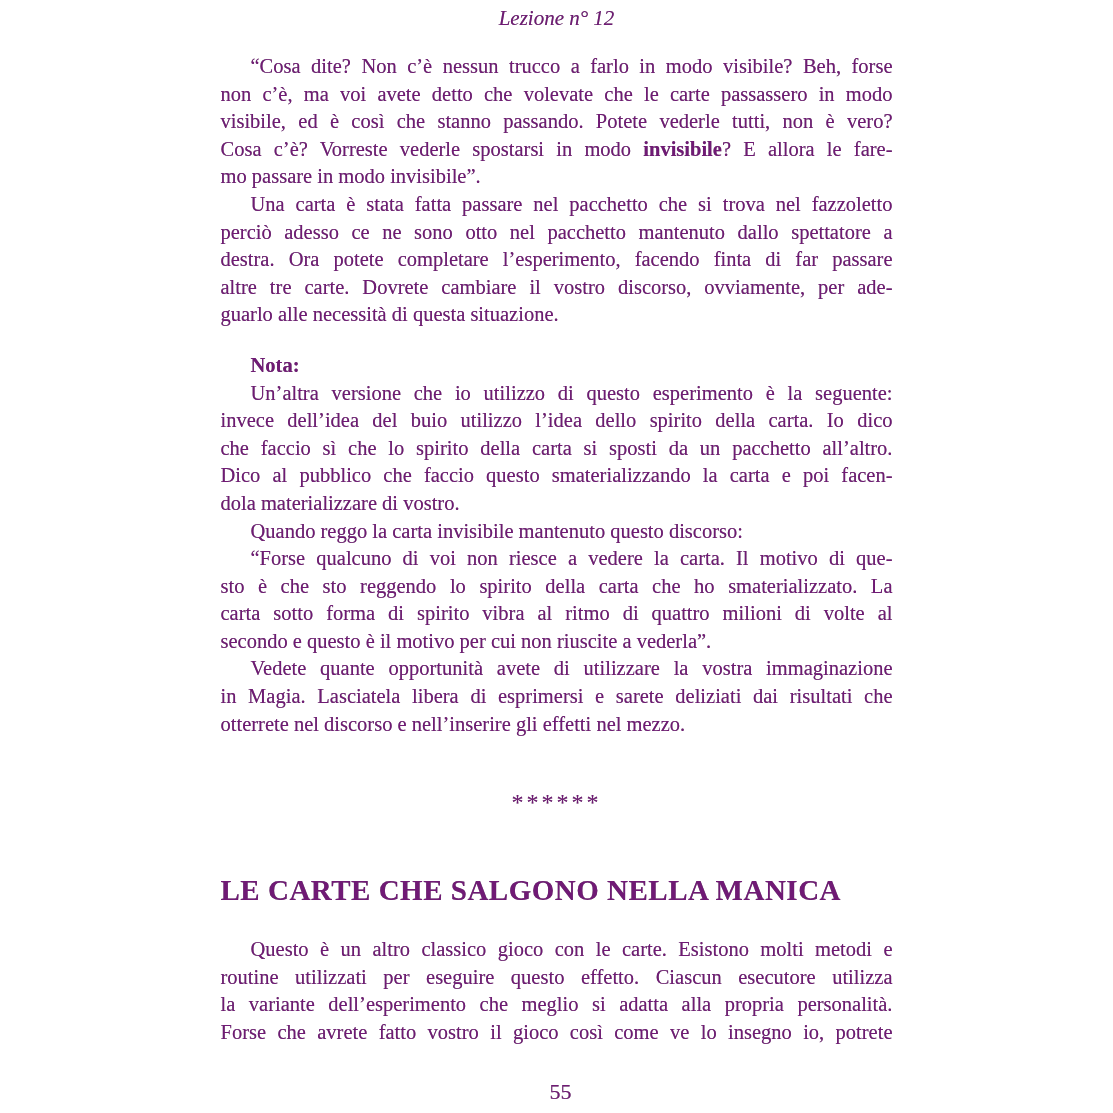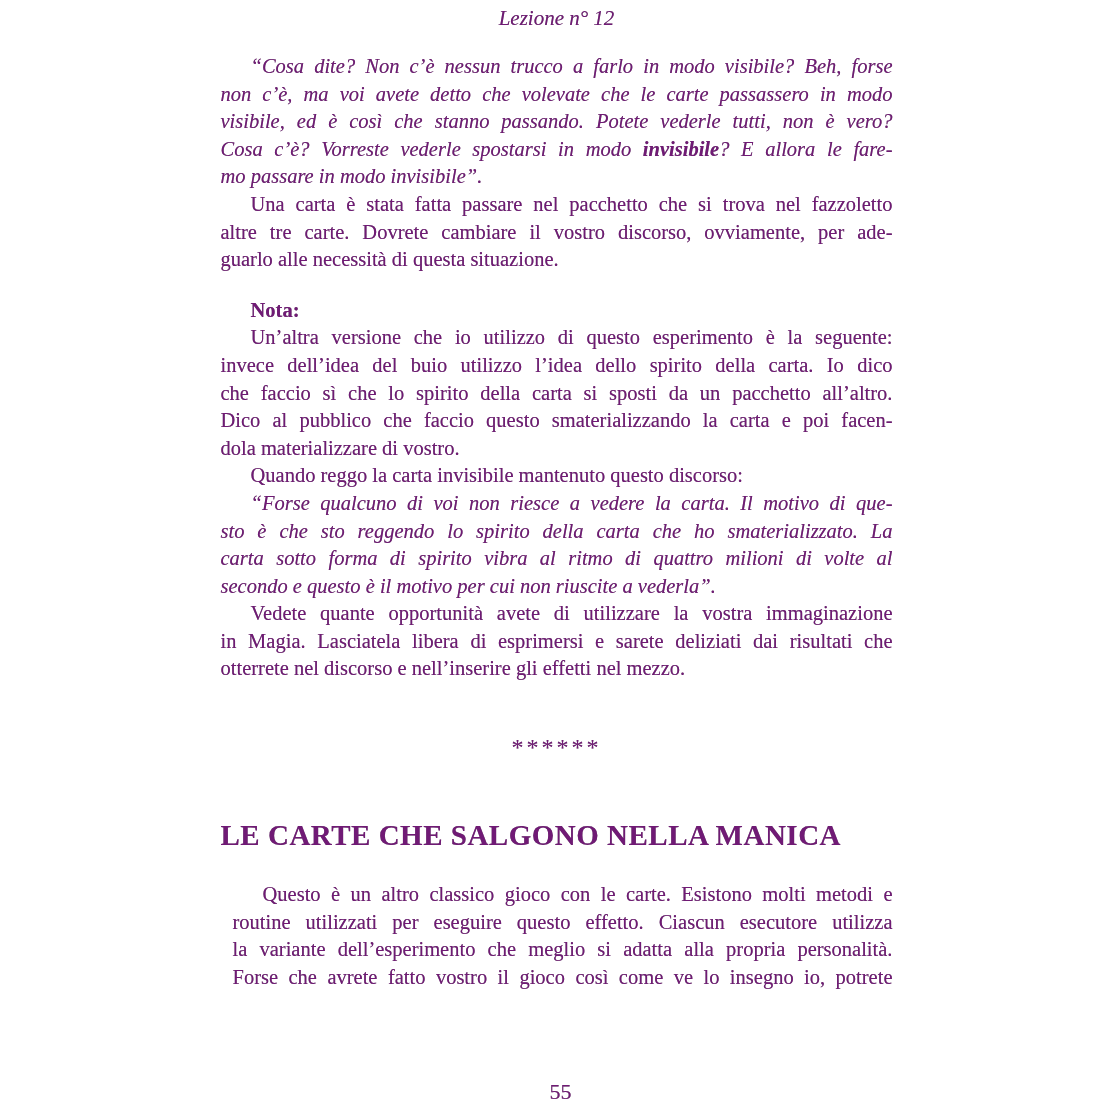--- a/index.html
+++ b/index.html
@@ -21,41 +21,41 @@
     line-height: 24px;
   }
   .content {
     width: 672px;
     margin: 0 auto;
     padding-top: 23px;
     font-size: 20.5px;
     line-height: 27.6px;
   }
   .para { margin: 0; }
-  .italic { font-style: italic; }
+  .italic { }
   .ln { text-align: justify; }
   .ln.j { text-align: justify; text-align-last: justify; }
   .ind { text-indent: 30px; }
   .nota { margin-top: 23px; font-weight: bold; }
   .separator {
     margin-top: 50px;
     text-align: center;
     font-size: 24px;
     letter-spacing: 3px;
     line-height: 28px;
   }
   .section-title {
     margin: 57px 0 0 0;
     text-align: left;
     font-weight: bold;
     font-size: 29px;
     line-height: 34px;
     letter-spacing: 0.5px;
   }
-  .p-last { margin-top: 29px; margin-left: 12px; }
+  .p-last { margin-top: 29px; }
   .page-number {
     position: absolute;
     top: 1079px;
     left: 8px;
     right: 0;
     text-align: center;
     font-size: 22px;
   }
 </style>
 </head>
@@ -70,20 +70,22 @@
     <div class="para italic">
       <div class="ln j ind">“Cosa dite? Non c’è nessun trucco a farlo in modo visibile? Beh, forse</div>
       <div class="ln j">non c’è, ma voi avete detto che volevate che le carte passassero in modo</div>
       <div class="ln j">visibile, ed è così che stanno passando. Potete vederle tutti, non è vero?</div>
       <div class="ln j"><span>Cosa c’è? Vorreste vederle spostarsi in modo </span><b>invisibile</b><span>? E allora le fare-</span></div>
       <div class="ln">mo passare in modo invisibile”.</div>
     </div>
 
     <div class="para">
       <div class="ln j ind">Una carta è stata fatta passare nel pacchetto che si trova nel fazzoletto</div>
+      <div class="ln j">perciò adesso ce ne sono otto nel pacchetto mantenuto dallo spettatore a</div>
+      <div class="ln j">destra. Ora potete completare l’esperimento, facendo finta di far passare</div>
       <div class="ln j">altre tre carte. Dovrete cambiare il vostro discorso, ovviamente, per ade-</div>
       <div class="ln">guarlo alle necessità di questa situazione.</div>
     </div>
 
     <div class="ln ind nota">Nota:</div>
 
     <div class="para">
       <div class="ln j ind">Un’altra versione che io utilizzo di questo esperimento è la seguente:</div>
       <div class="ln j">invece dell’idea del buio utilizzo l’idea dello spirito della carta. Io dico</div>
       <div class="ln j">che faccio sì che lo spirito della carta si sposti da un pacchetto all’altro.</div>

